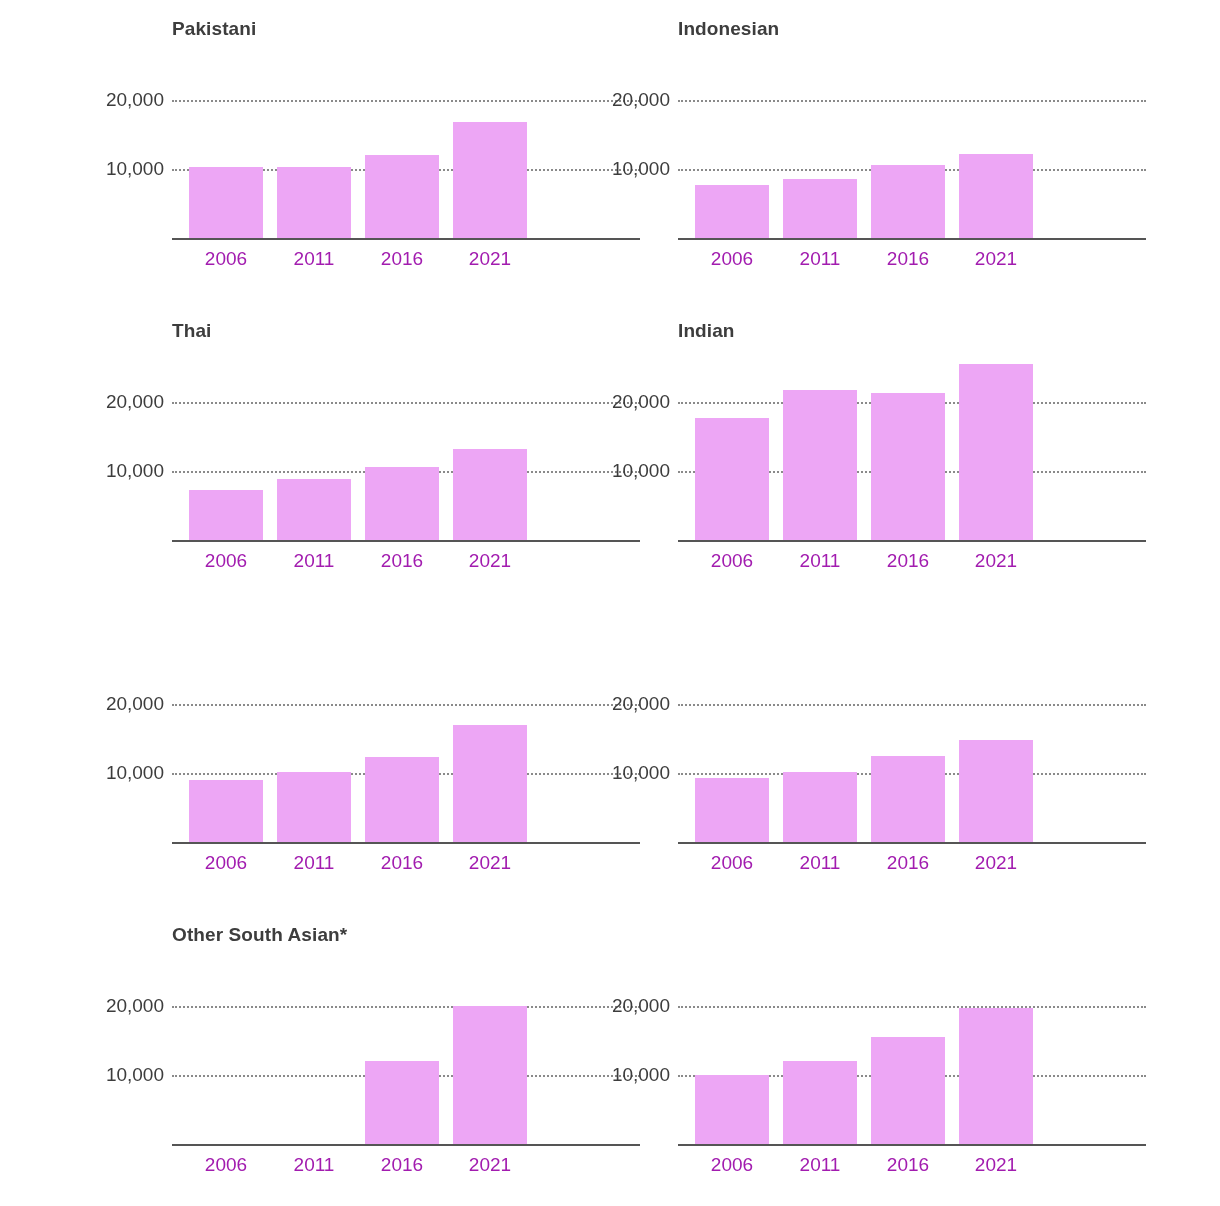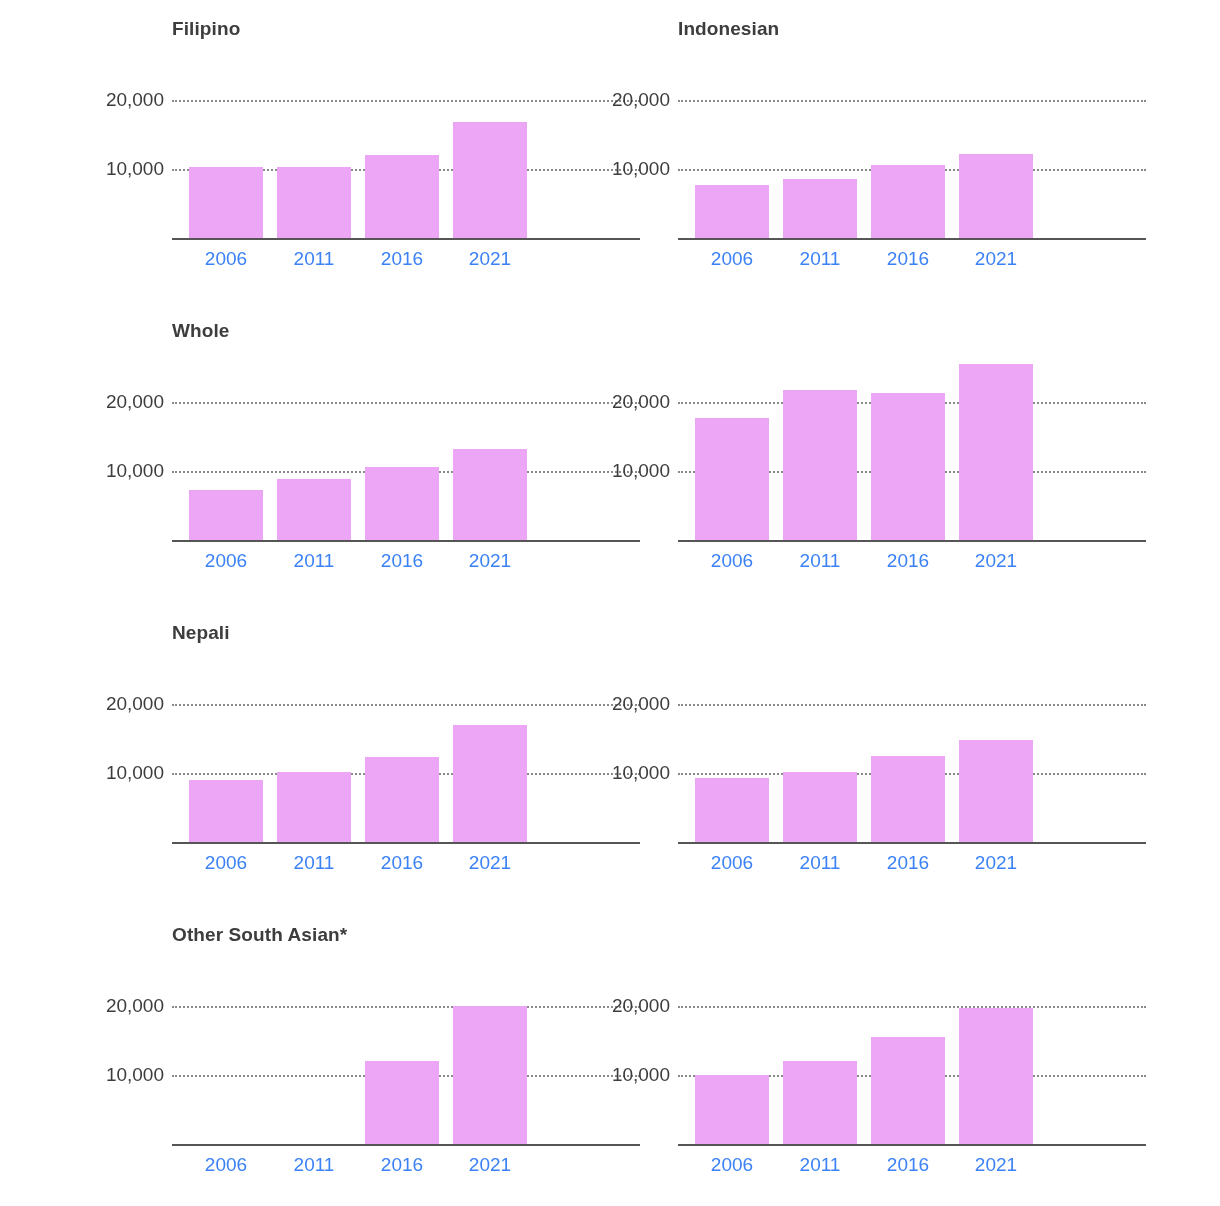--- a/index.html
+++ b/index.html
@@ -82,32 +82,32 @@
     position: absolute;
     left: 0;
     top: 248px;
     width: 468px;
     height: 30px;
   }
   .xlabel {
     position: absolute;
     top: 0;
     font-size: 19px;
-    color: #3b82f6;
+    color: #a21caf;
     text-align: center;
     transform: translateX(-50%);
     white-space: nowrap;
   }
 </style>
 </head>
 <body>
 
 <div class="grid">
     <div class="panel">
-      <div class="panel-title">Filipino</div>
+      <div class="panel-title">Pakistani</div>
       <div class="plot">
         <div class="gridline" style="top: 110.769px;"></div>
         <div class="ytick" style="top: 110.769px;">10,000</div>
         <div class="gridline" style="top: 41.5385px;"></div>
         <div class="ytick" style="top: 41.5385px;">20,000</div>
         <div class="bars">
           <div class="bar" style="left: 17px; width: 74px; height: 71.3077px; background: rgb(237, 166, 245);"></div>
           <div class="bar" style="left: 105px; width: 74px; height: 70.6154px; background: rgb(237, 166, 245);"></div>
           <div class="bar" style="left: 193px; width: 74px; height: 83.0769px; background: rgb(237, 166, 245);"></div>
           <div class="bar" style="left: 281px; width: 74px; height: 116.308px; background: rgb(237, 166, 245);"></div>
@@ -137,21 +137,21 @@
         <div class="axis-line"></div>
       </div>
       <div class="xlabels">
         <div class="xlabel" style="left: 54px;">2006</div>
         <div class="xlabel" style="left: 142px;">2011</div>
         <div class="xlabel" style="left: 230px;">2016</div>
         <div class="xlabel" style="left: 318px;">2021</div>
       </div>
     </div>
     <div class="panel">
-      <div class="panel-title">Whole</div>
+      <div class="panel-title">Thai</div>
       <div class="plot">
         <div class="gridline" style="top: 110.769px;"></div>
         <div class="ytick" style="top: 110.769px;">10,000</div>
         <div class="gridline" style="top: 41.5385px;"></div>
         <div class="ytick" style="top: 41.5385px;">20,000</div>
         <div class="bars">
           <div class="bar" style="left: 17px; width: 74px; height: 49.8462px; background: rgb(237, 166, 245);"></div>
           <div class="bar" style="left: 105px; width: 74px; height: 60.9231px; background: rgb(237, 166, 245);"></div>
           <div class="bar" style="left: 193px; width: 74px; height: 72.6923px; background: rgb(237, 166, 245);"></div>
           <div class="bar" style="left: 281px; width: 74px; height: 91.3846px; background: rgb(237, 166, 245);"></div>
@@ -159,20 +159,21 @@
         <div class="axis-line"></div>
       </div>
       <div class="xlabels">
         <div class="xlabel" style="left: 54px;">2006</div>
         <div class="xlabel" style="left: 142px;">2011</div>
         <div class="xlabel" style="left: 230px;">2016</div>
         <div class="xlabel" style="left: 318px;">2021</div>
       </div>
     </div>
     <div class="panel">
+      <div class="panel-title">Indian</div>
       <div class="plot">
         <div class="gridline" style="top: 110.769px;"></div>
         <div class="ytick" style="top: 110.769px;">10,000</div>
         <div class="gridline" style="top: 41.5385px;"></div>
         <div class="ytick" style="top: 41.5385px;">20,000</div>
         <div class="bars">
           <div class="bar" style="left: 17px; width: 74px; height: 121.846px; background: rgb(237, 166, 245);"></div>
           <div class="bar" style="left: 105px; width: 74px; height: 149.538px; background: rgb(237, 166, 245);"></div>
           <div class="bar" style="left: 193px; width: 74px; height: 147.462px; background: rgb(237, 166, 245);"></div>
           <div class="bar" style="left: 281px; width: 74px; height: 175.846px; background: rgb(237, 166, 245);"></div>
@@ -180,21 +181,20 @@
         <div class="axis-line"></div>
       </div>
       <div class="xlabels">
         <div class="xlabel" style="left: 54px;">2006</div>
         <div class="xlabel" style="left: 142px;">2011</div>
         <div class="xlabel" style="left: 230px;">2016</div>
         <div class="xlabel" style="left: 318px;">2021</div>
       </div>
     </div>
     <div class="panel">
-      <div class="panel-title">Nepali</div>
       <div class="plot">
         <div class="gridline" style="top: 110.769px;"></div>
         <div class="ytick" style="top: 110.769px;">10,000</div>
         <div class="gridline" style="top: 41.5385px;"></div>
         <div class="ytick" style="top: 41.5385px;">20,000</div>
         <div class="bars">
           <div class="bar" style="left: 17px; width: 74px; height: 62.3077px; background: rgb(237, 166, 245);"></div>
           <div class="bar" style="left: 105px; width: 74px; height: 69.9231px; background: rgb(237, 166, 245);"></div>
           <div class="bar" style="left: 193px; width: 74px; height: 85.1538px; background: rgb(237, 166, 245);"></div>
           <div class="bar" style="left: 281px; width: 74px; height: 117px; background: rgb(237, 166, 245);"></div>

